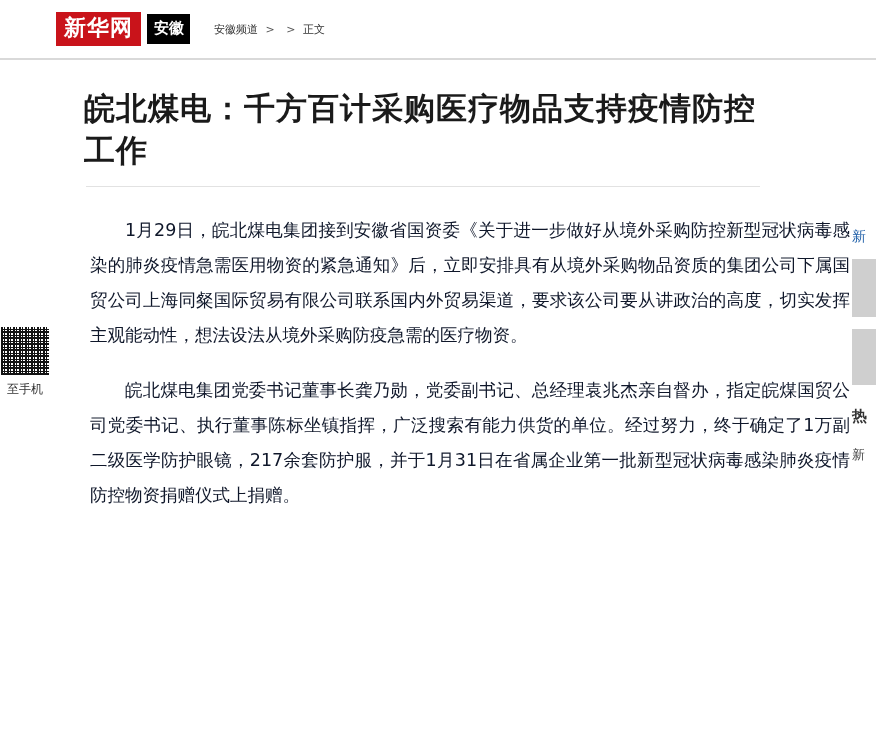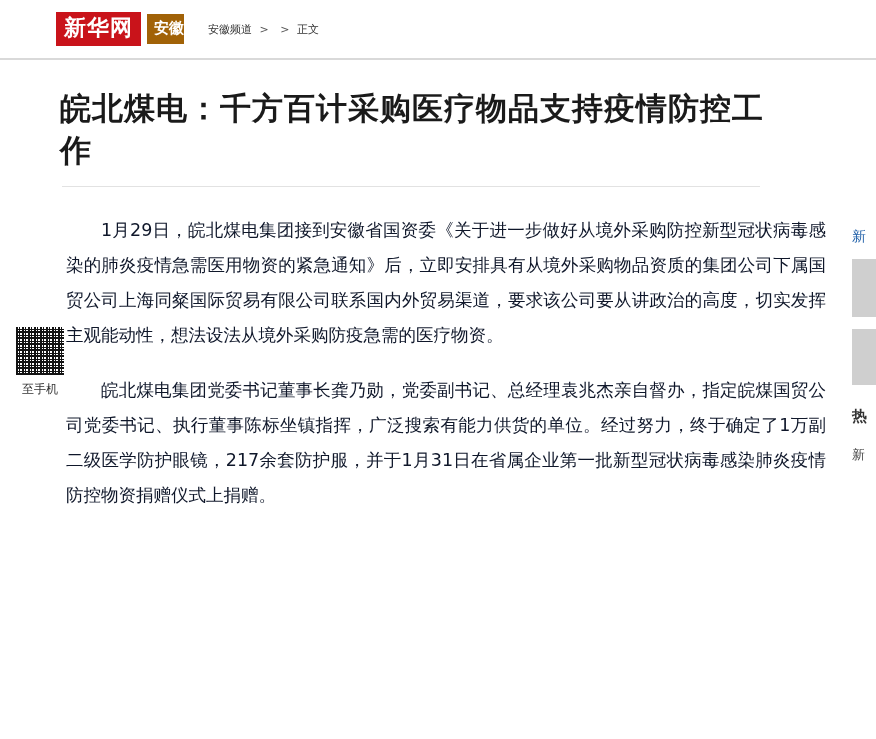--- a/index.html
+++ b/index.html
@@ -30,26 +30,26 @@
     background: #c9131a;
     color: #ffffff;
     font-size: 22px;
     font-weight: bold;
     line-height: 1;
     padding: 5px 8px 7px 8px;
     letter-spacing: 1px;
     font-family: "DejaVu Sans", "Liberation Sans", sans-serif;
   }
   .logo-anhui {
-    background: #a16207;
+    background: #000000;
     color: #ffffff;
     font-size: 15px;
     font-weight: bold;
     line-height: 1;
-    padding: 7px 0 8px 7px;
+    padding: 7px 6px 8px 7px;
     margin-left: 6px;
     font-family: "DejaVu Sans", "Liberation Sans", sans-serif;
   }
   .breadcrumb {
     margin-left: 24px;
     font-size: 11px;
     color: #333;
     white-space: nowrap;
     font-family: "DejaVu Sans", "Liberation Sans", sans-serif;
   }
@@ -60,21 +60,21 @@
   .breadcrumb .crumb-link {
     color: #333;
     text-decoration: none;
   }
 
   
   .article {
     position: relative;
     width: 800px;
     box-sizing: border-box;
-    padding: 0 34px 0 56px;
+    padding: 0 34px 0 80px;
   }
   .article-title {
     font-size: 31px;
     font-weight: bold;
     line-height: 1.35;
     color: #1a1a1a;
     margin: 28px 0 0 4px;
     letter-spacing: 1px;
     font-family: "DejaVu Sans", "Liberation Sans", sans-serif;
   }
@@ -103,21 +103,21 @@
     color: #0f172a;
     margin: 0 0 20px 0;
     text-align: justify;
     text-indent: 2em;
     font-family: "DejaVu Sans", "Liberation Sans", sans-serif;
   }
 
   
   .qr-widget {
     position: absolute;
-    left: 15px;
+    left: 0;
     top: 326px;
     width: 50px;
     text-align: center;
   }
   .qr-code {
     width: 50px;
     height: 50px;
     background-image:
       linear-gradient(90deg, #000 2px, transparent 2px),
       linear-gradient(0deg, #000 2px, transparent 2px),

